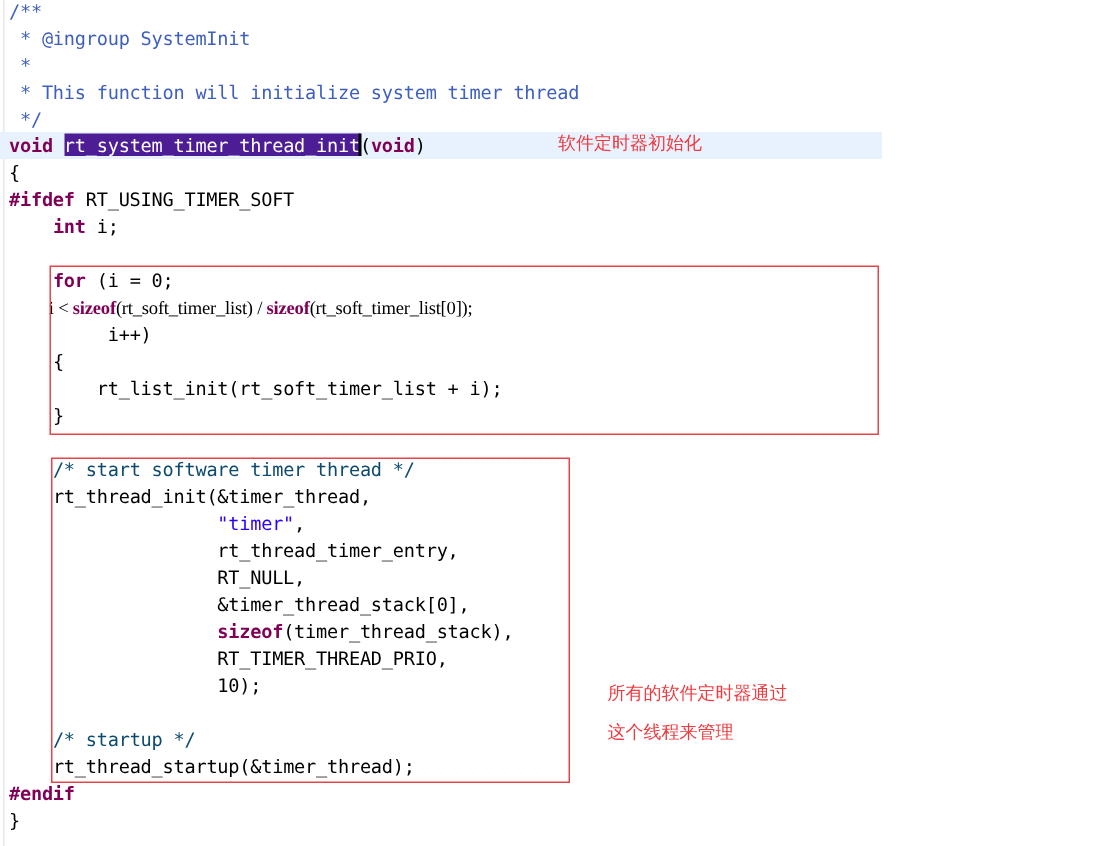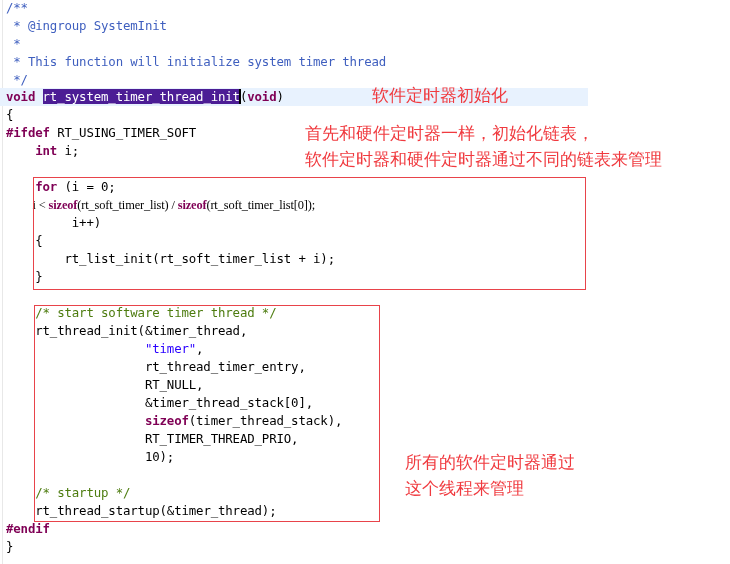--- a/index.html
+++ b/index.html
@@ -5,30 +5,30 @@
   html, body { margin:0; padding:0; background:#ffffff; }
   body { width:730px; height:564px; position:relative; overflow:hidden; }
   .editor { position:absolute; left:0; top:0; width:730px; height:564px; background:#fff; }
   .gutter-line { position:absolute; left:2px; top:0; width:1px; height:564px; background:#e8e8e8; }
   .line {
     position:absolute; left:6px; height:18px; line-height:18px;
     font-family:"DejaVu Sans Mono","Liberation Mono",monospace;
     font-size:12.4px; color:#000; white-space:pre; letter-spacing:-0.15px;
   }
   .cur-line { position:absolute; left:0; top:88px; width:588px; height:18px; background:#e8f2fe; }
-  .cm { color:#4d7c0f; }
+  .cm { color:#0c4a6e; }
   .doc { color:#3f5fbf; }
   .kw { color:#7f0055; font-weight:bold; }
   .str { color:#2a00ff; }
   .sel { background:#4c1d95; color:#fff; }
   .caret { display:inline-block; width:2px; height:15px; background:#000; vertical-align:-3px; margin:0 -1px; }
   .box { position:absolute; border:1.5px solid #e8434a; box-sizing:border-box; }
   .note {
     position:absolute; font-family:"DejaVu Sans","Liberation Sans",sans-serif;
-    color:#f03a3f; font-size:17px; line-height:26px; white-space:pre;
+    color:#f03a3f; font-size:12px; line-height:26px; white-space:pre;
   }
 </style>
 </head>
 <body>
 
 <div class="editor">
   <div class="gutter-line"></div>
   <div class="cur-line"></div>
 
   <div class="line doc" style="top:-1px;"><span>/**</span></div>
@@ -62,17 +62,15 @@
   <div class="line cm" style="top:484px;">    <span>/* startup */</span></div>
   <div class="line" style="top:502px;">    <span>rt_thread_startup(&amp;timer_thread);</span></div>
 
   <div class="line" style="top:520px;"><span class="kw">#endif</span></div>
   <div class="line" style="top:538px;"><span>}</span></div>
 
   <div class="box" style="left:33px; top:177px; width:553px; height:113px;"></div>
   <div class="box" style="left:34px; top:305px; width:346px; height:217px;"></div>
 
   <div class="note" style="left:372px; top:82px;">软件定时器初始化</div>
-  <div class="note" style="left:305px; top:120px;">首先和硬件定时器一样，初始化链表，
-软件定时器和硬件定时器通过不同的链表来管理</div>
   <div class="note" style="left:405px; top:449px;">所有的软件定时器通过
 这个线程来管理</div>
 </div>
 
 </body></html>

